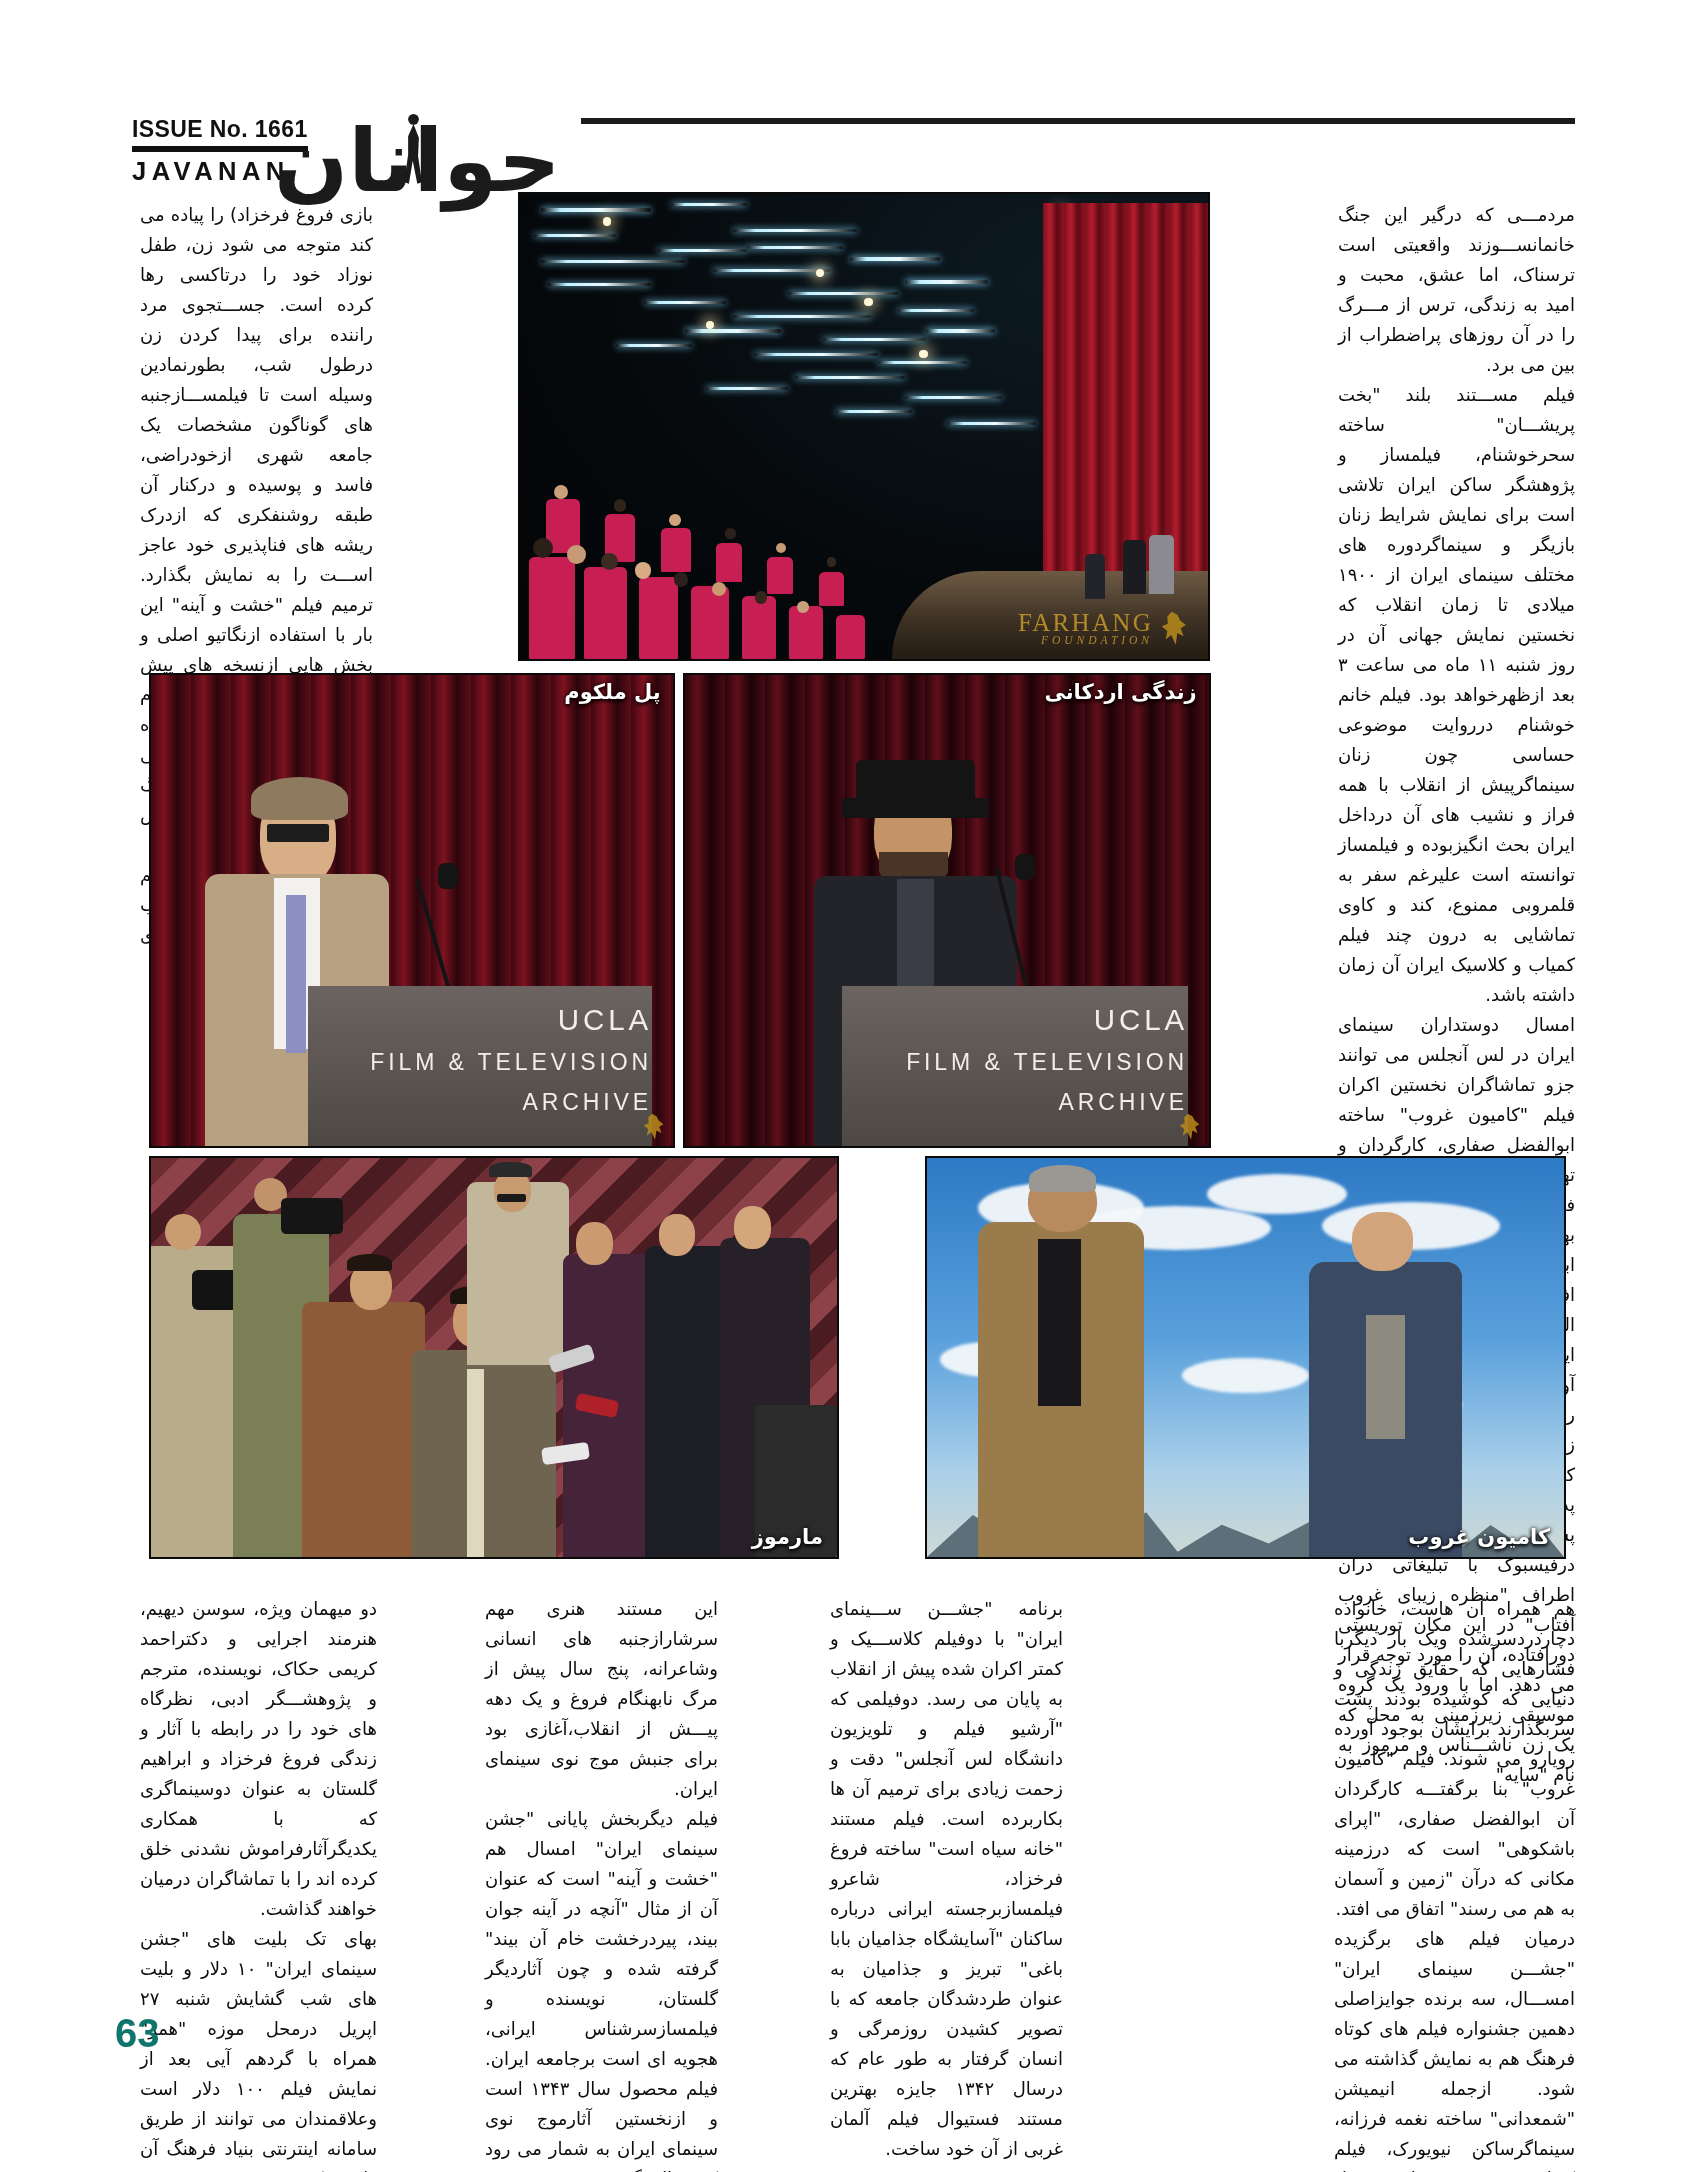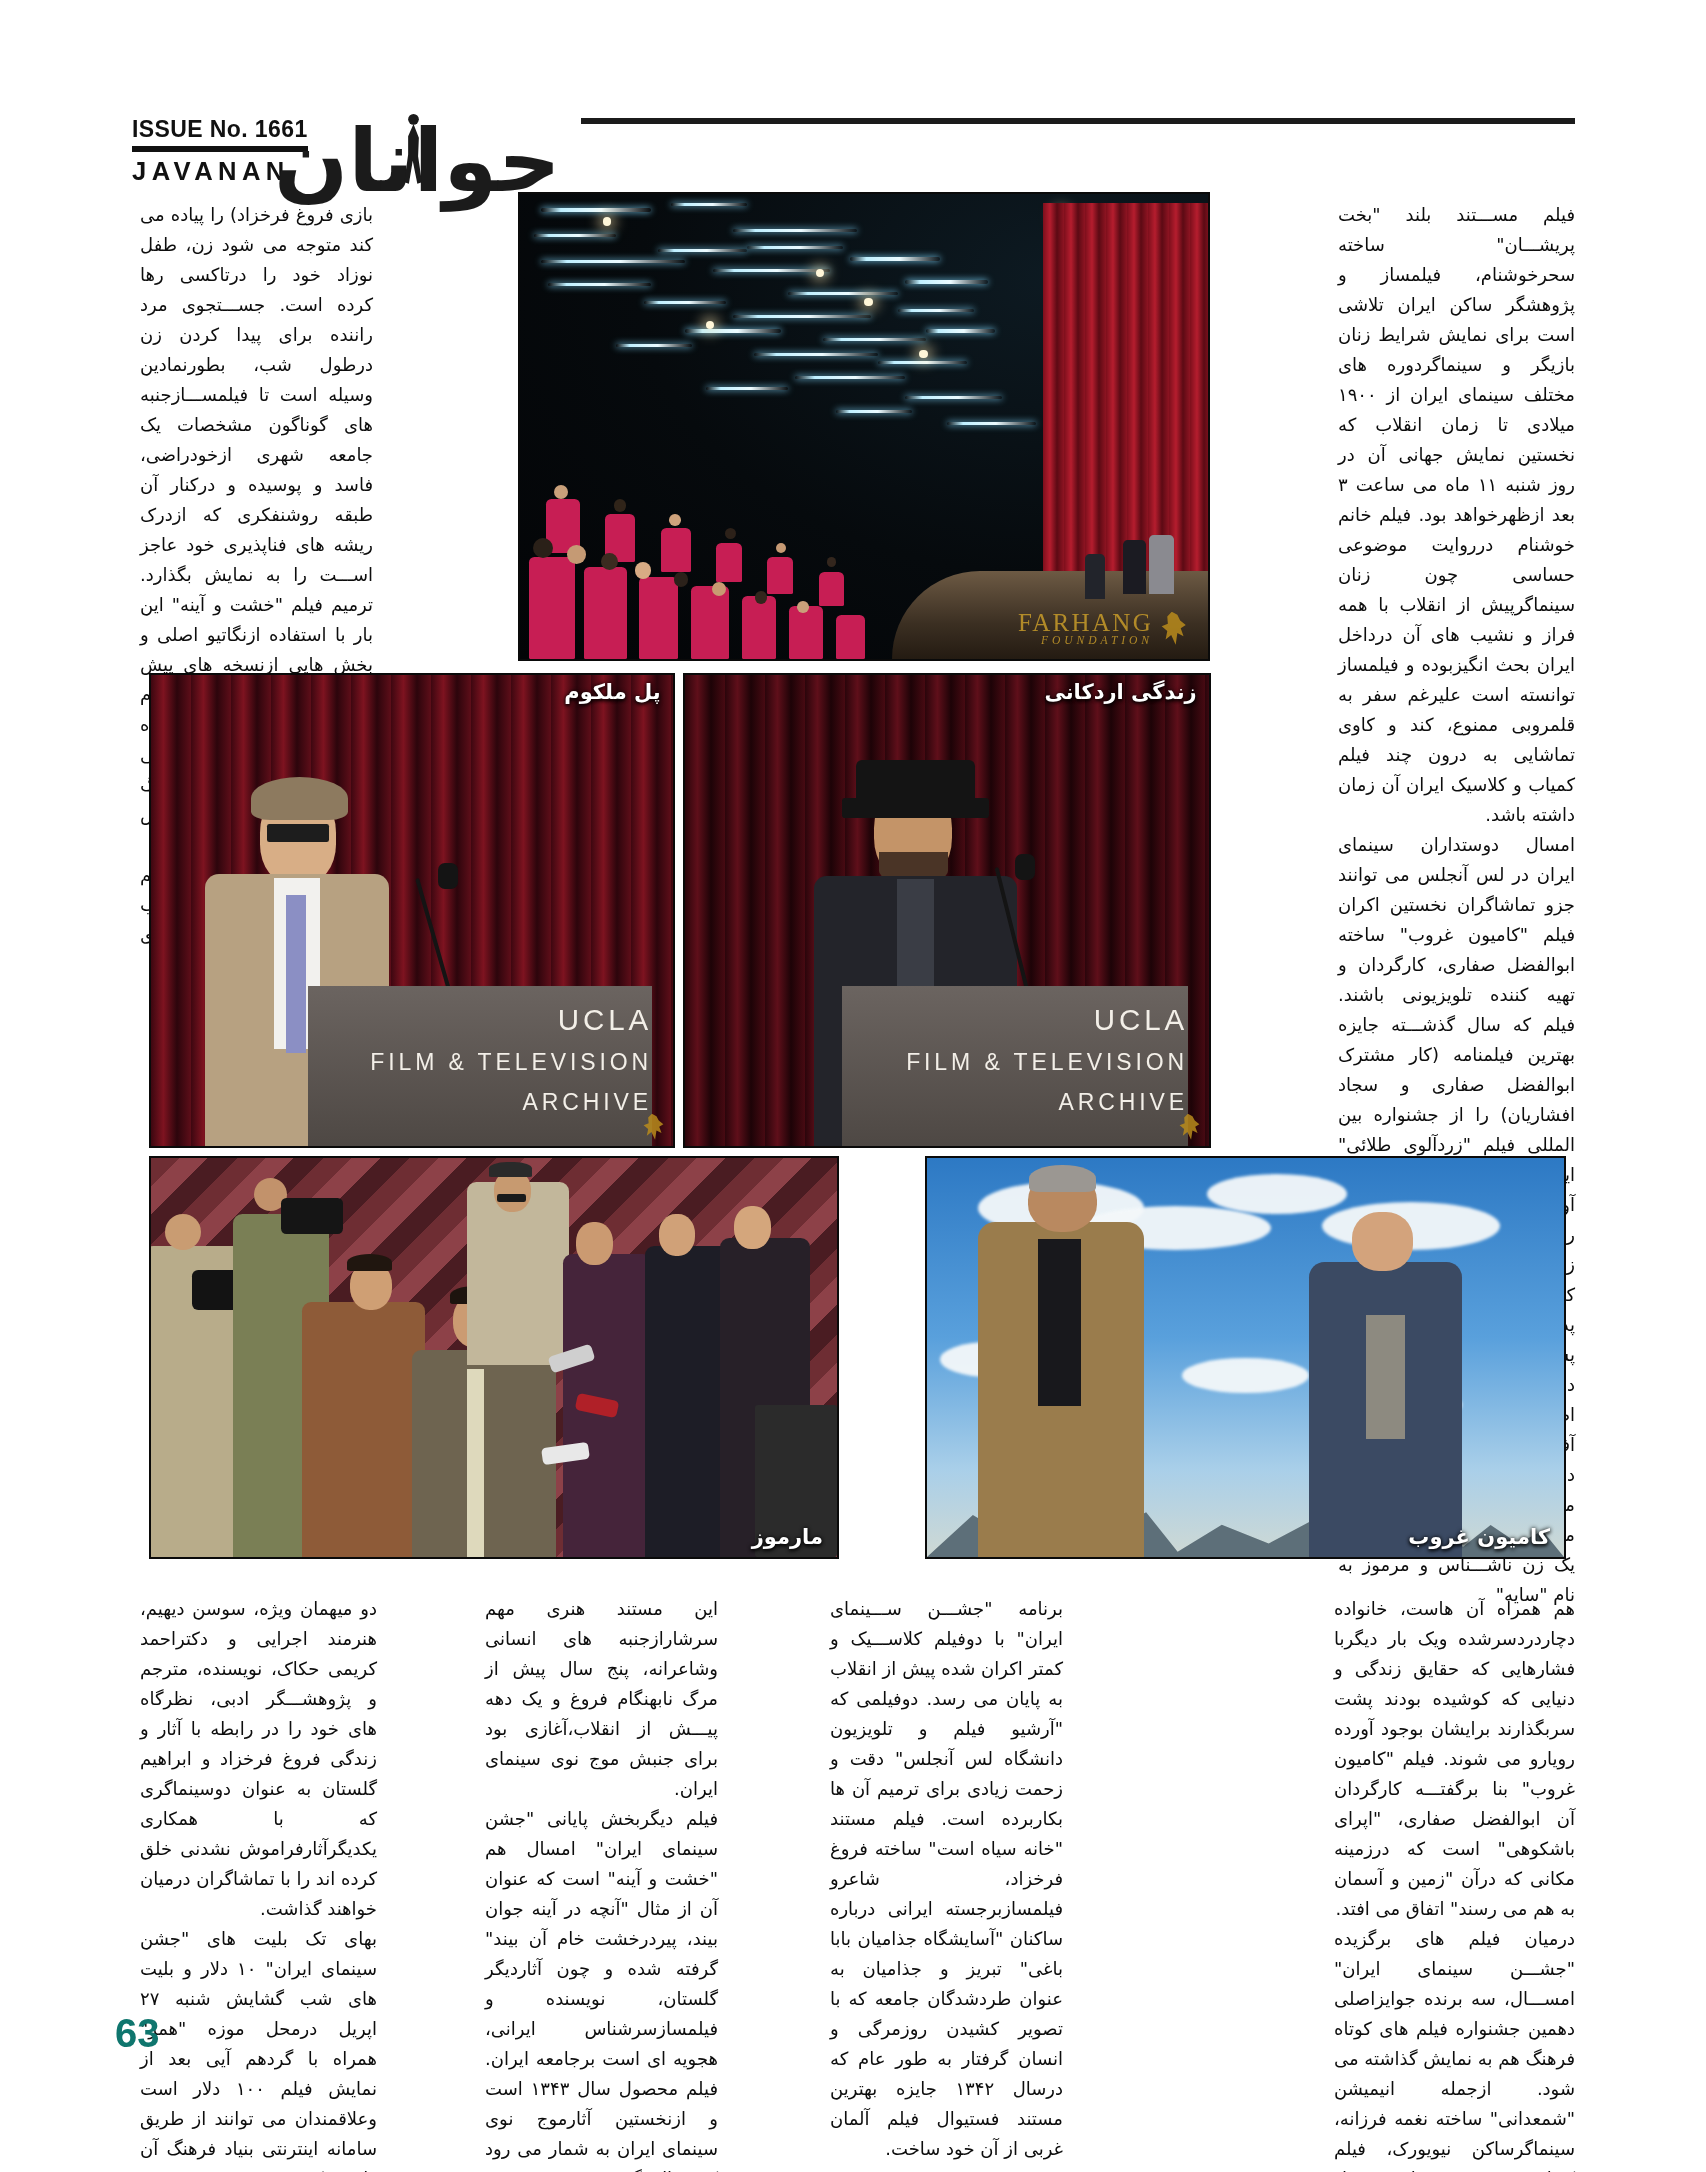--- a/index.html
+++ b/index.html
@@ -130,20 +130,21 @@
 
     <div class="masthead-rule"></div>
   </div>
 
   <div class="col" id="col-top-left">
     <p>بازی فروغ فرخزاد) را پیاده می کند متوجه می شود زن، طفل نوزاد خود را درتاکسی رها کرده است. جســـتجوی مرد راننده برای پیدا کردن زن درطول شب، بطورنمادین وسیله است تا فیلمســـازجنبه های گوناگون مشخصات یک جامعه شهری ازخودراضی، فاسد و پوسیده و درکنار آن طبقه روشنفکری که ازدرک ریشه های فناپذیری خود عاجز اســـت را به نمایش بگذارد. ترمیم فیلم "خشت و آینه" این بار با استفاده ازنگاتیو اصلی و بخش هایی ازنسخه های پیش از این اکران شده فیلم انجام گرفته و با درنظرگرفتن جایگاه و اهمیتی که این فیلم ایرانی درصحنه سینمای بعد ازجنگ جهانی دوم داشته به نمایش گذاشته می شود.</p>
     <p>پس از نمایش این دوفیلم کلاســـیک سینمای ایران درشب آخربرنامه "جشن سینمای ایران"</p>
   </div>
 
   <div class="col" id="col-top-right">
+    <p>مردمـــی که درگیر این جنگ خانمانســـوزند واقعیتی است ترسناک، اما عشق، محبت و امید به زندگی، ترس از مـــرگ را در آن روزهای پراضطراب از بین می برد.</p>
     <p>فیلم مســـتند بلند "بخت پریشـــان" ساخته سحرخوشنام، فیلمساز و پژوهشگر ساکن ایران تلاشی است برای نمایش شرایط زنان بازیگر و سینماگردوره های مختلف سینمای ایران از ۱۹۰۰ میلادی تا زمان انقلاب که نخستین نمایش جهانی آن در روز شنبه ۱۱ ماه می ساعت ۳ بعد ازظهرخواهد بود. فیلم خانم خوشنام درروایت موضوعی حساسی چون زنان سینماگرپیش از انقلاب با همه فراز و نشیب های آن درداخل ایران بحث انگیزبوده و فیلمساز توانسته است علیرغم سفر به قلمروبی ممنوع، کند و کاوی تماشایی به درون چند فیلم کمیاب و کلاسیک ایران آن زمان داشته باشد.</p>
     <p>امسال دوستداران سینمای ایران در لس آنجلس می توانند جزو تماشاگران نخستین اکران فیلم "کامیون غروب" ساخته ابوالفضل صفاری، کارگردان و تهیه کننده تلویزیونی باشند. فیلم که سال گذشـــته جایزه بهترین فیلمنامه (کار مشترک ابوالفضل صفاری و سجاد افشاریان) را از جشنواره بین المللی فیلم "زردآلوی طلائی" ایران (ارمنستان) به دست آورده داستان خانواده ای را روایت می کند که در محل زندگی خود که شبیه یک کاروانسراســـت، از گردشگران پذیرایـــی می کنند. پســـرکوچک خانواده با آگهی درفیسبوک با تبلیغاتی درآن اطراف "منظره زیبای غروب آفتاب" در این مکان توریستی دورافتاده، آن را مورد توجه قرار می دهد. اما با ورود یک گروه موسیقی زیرزمینی به محل که یک زن ناشـــناس و مرموز به نام "سایه"</p>
   </div>
 
   <div class="photo" id="photo-theater">
     <div class="thr-bg"></div>
     <div class="thr-ceil">
       <div class="tube" style="left:3%;top:5%;width:16%"></div>
       <div class="tube" style="left:22%;top:3%;width:11%"></div>
       <div class="tube" style="left:2%;top:14%;width:12%"></div>

